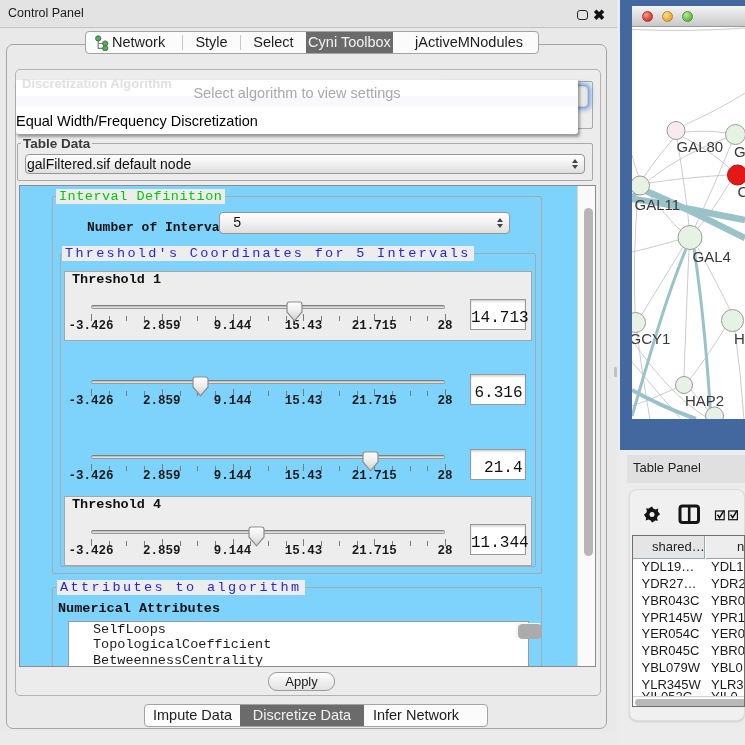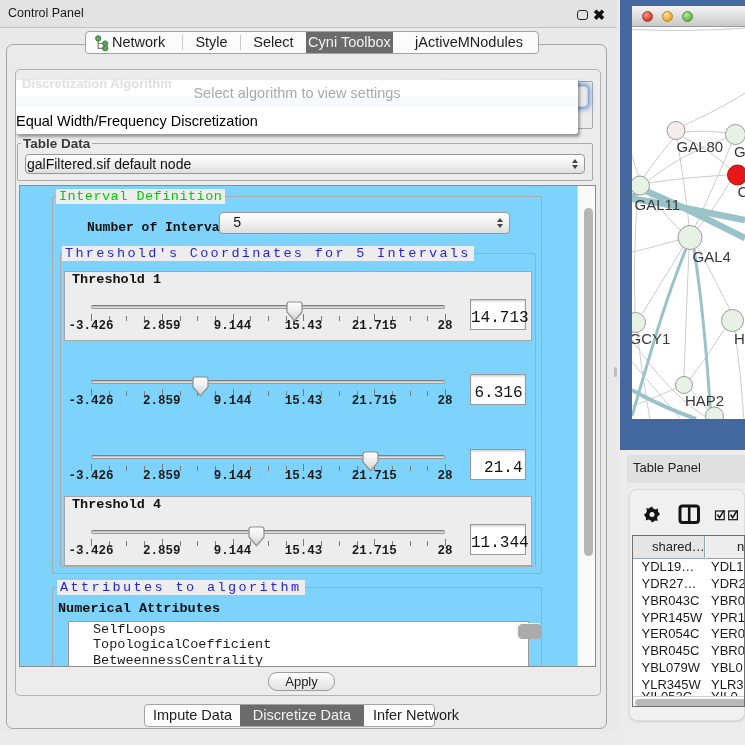--- a/index.html
+++ b/index.html
@@ -302,21 +302,21 @@
     <span style="position:absolute;left:26px">Network</span>
     </div>
   <div class="tsep" style="left:96px"></div>
   <div class="tab" style="left:97px;width:57px">Style</div>
   <div class="tsep" style="left:154px"></div>
   <div class="tab" style="left:155px;width:65px">Select</div>
   <div class="tab sel" style="left:220px;width:87px">Cyni Toolbox</div>
   <div class="tab" style="left:307px;width:152px">jActiveMNodules</div>
 </div>
 
-<div class="tabbar" style="left:144px;top:704px;width:291px">
+<div class="tabbar" style="left:144px;top:704px;width:344px">
   <div class="tab" style="left:0;width:95px">Impute Data</div>
   <div class="tab sel" style="left:95px;width:124px">Discretize Data</div>
   <div class="tab" style="left:219px;width:104px">Infer Network</div>
 </div>
 
 <div id="bluepanel"></div>
 <div style="position:absolute;left:613.5px;top:367px;width:3px;height:10px;border-radius:2px;background:#bfbfbf"></div>
 <div id="netwin">
   <svg style="position:absolute;left:0;top:21px" width="113" height="392" viewBox="632 27 113 392">
     <g fill="none" stroke="#cbcbcb" stroke-width="1">

